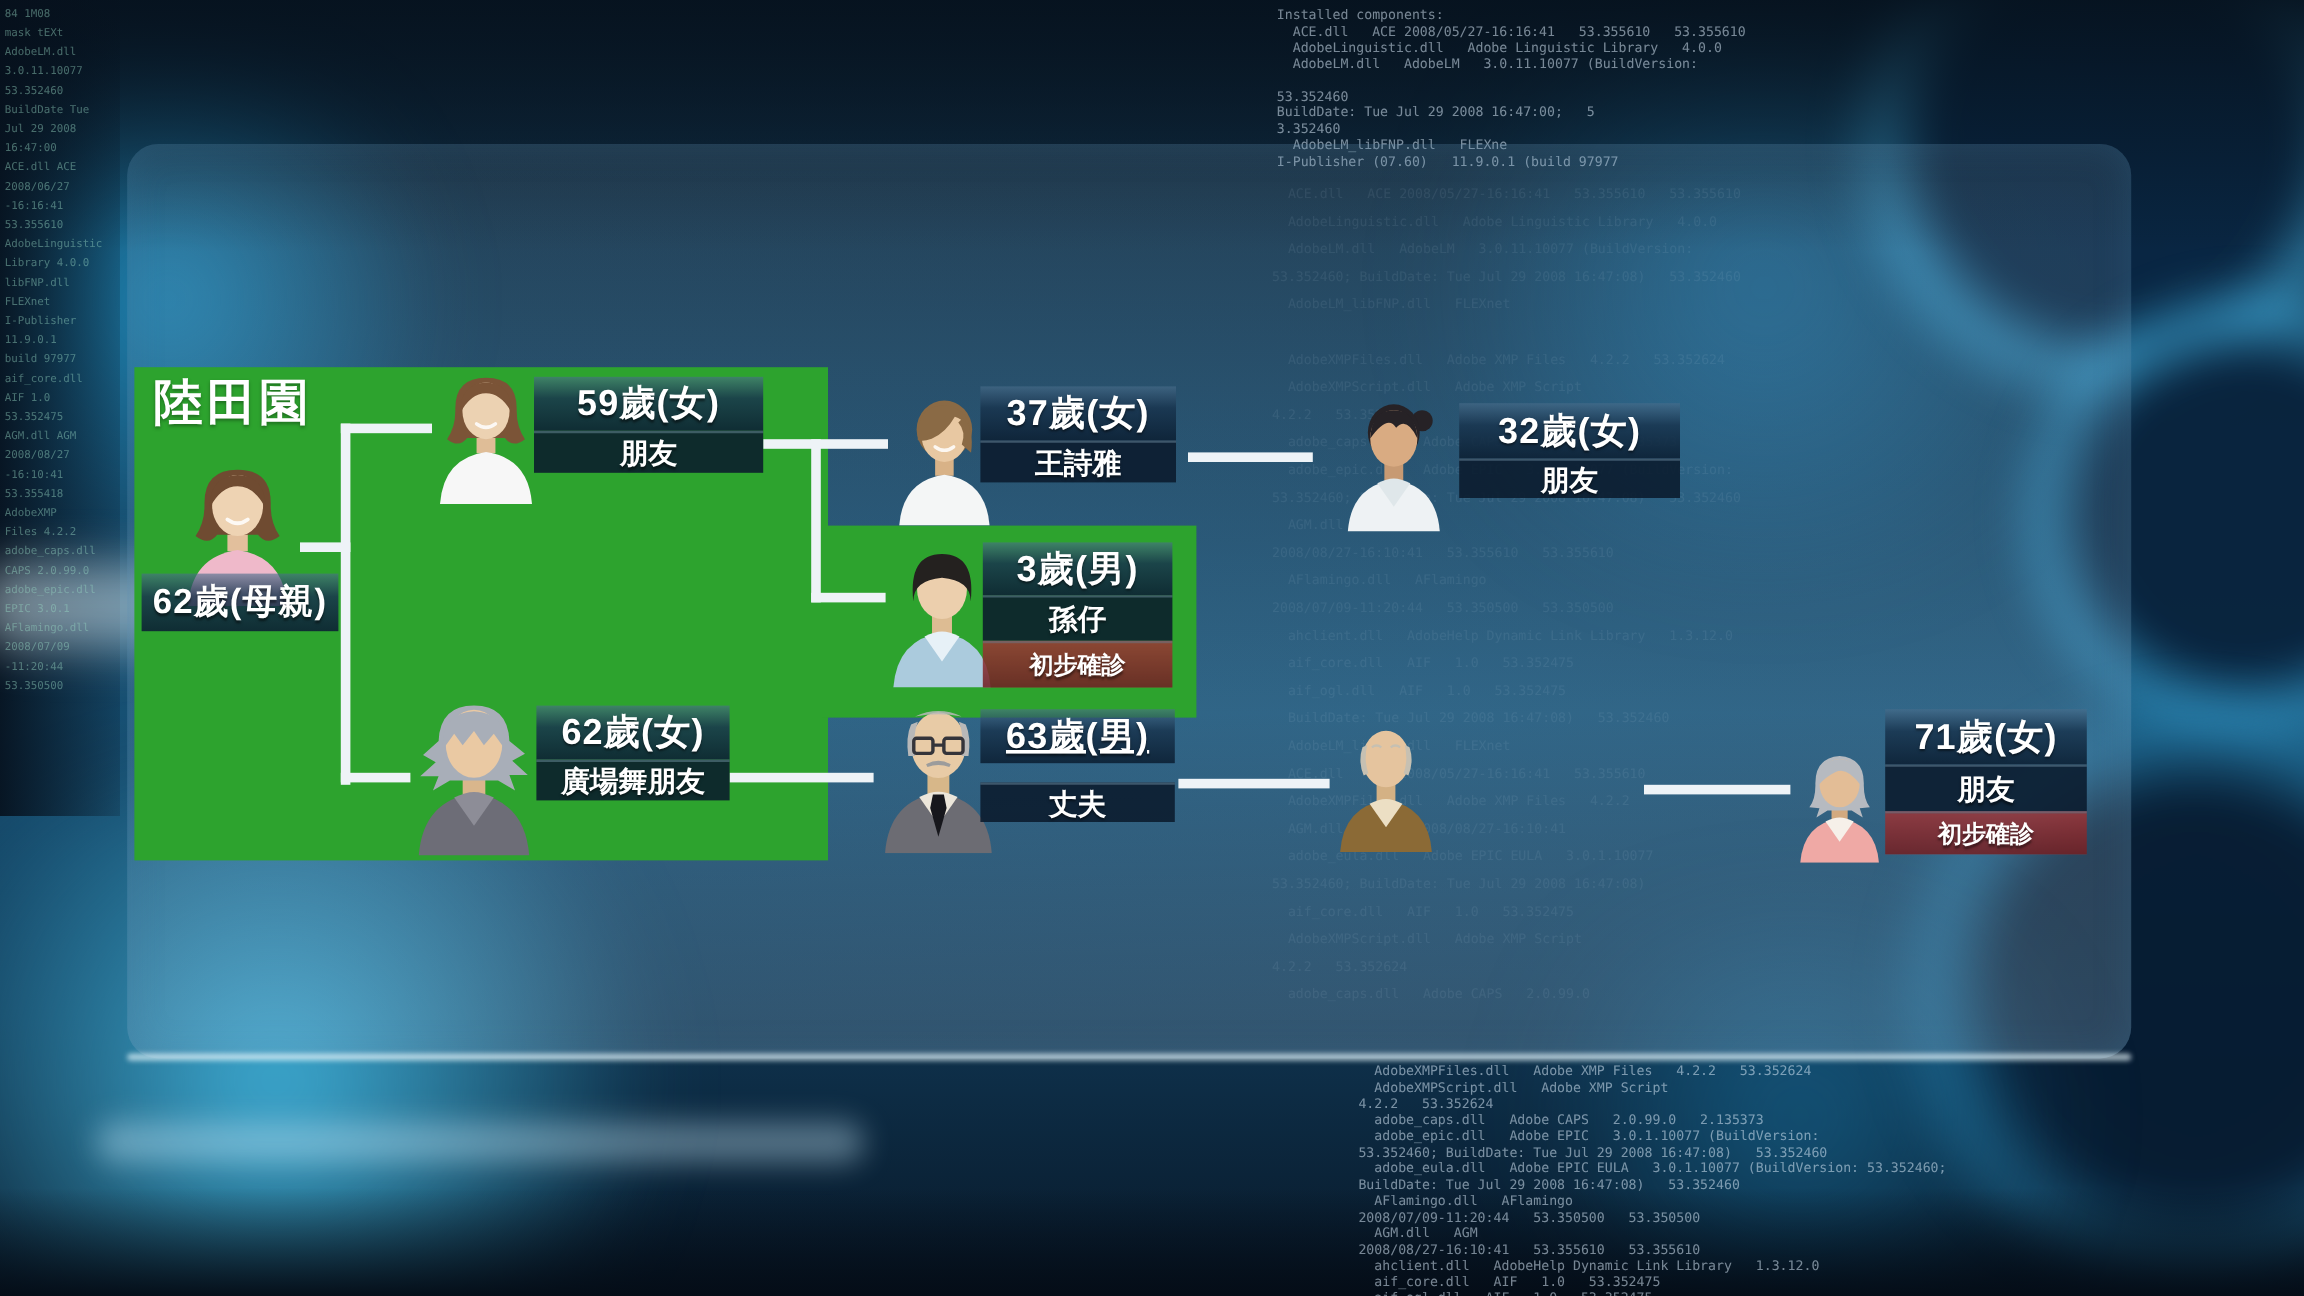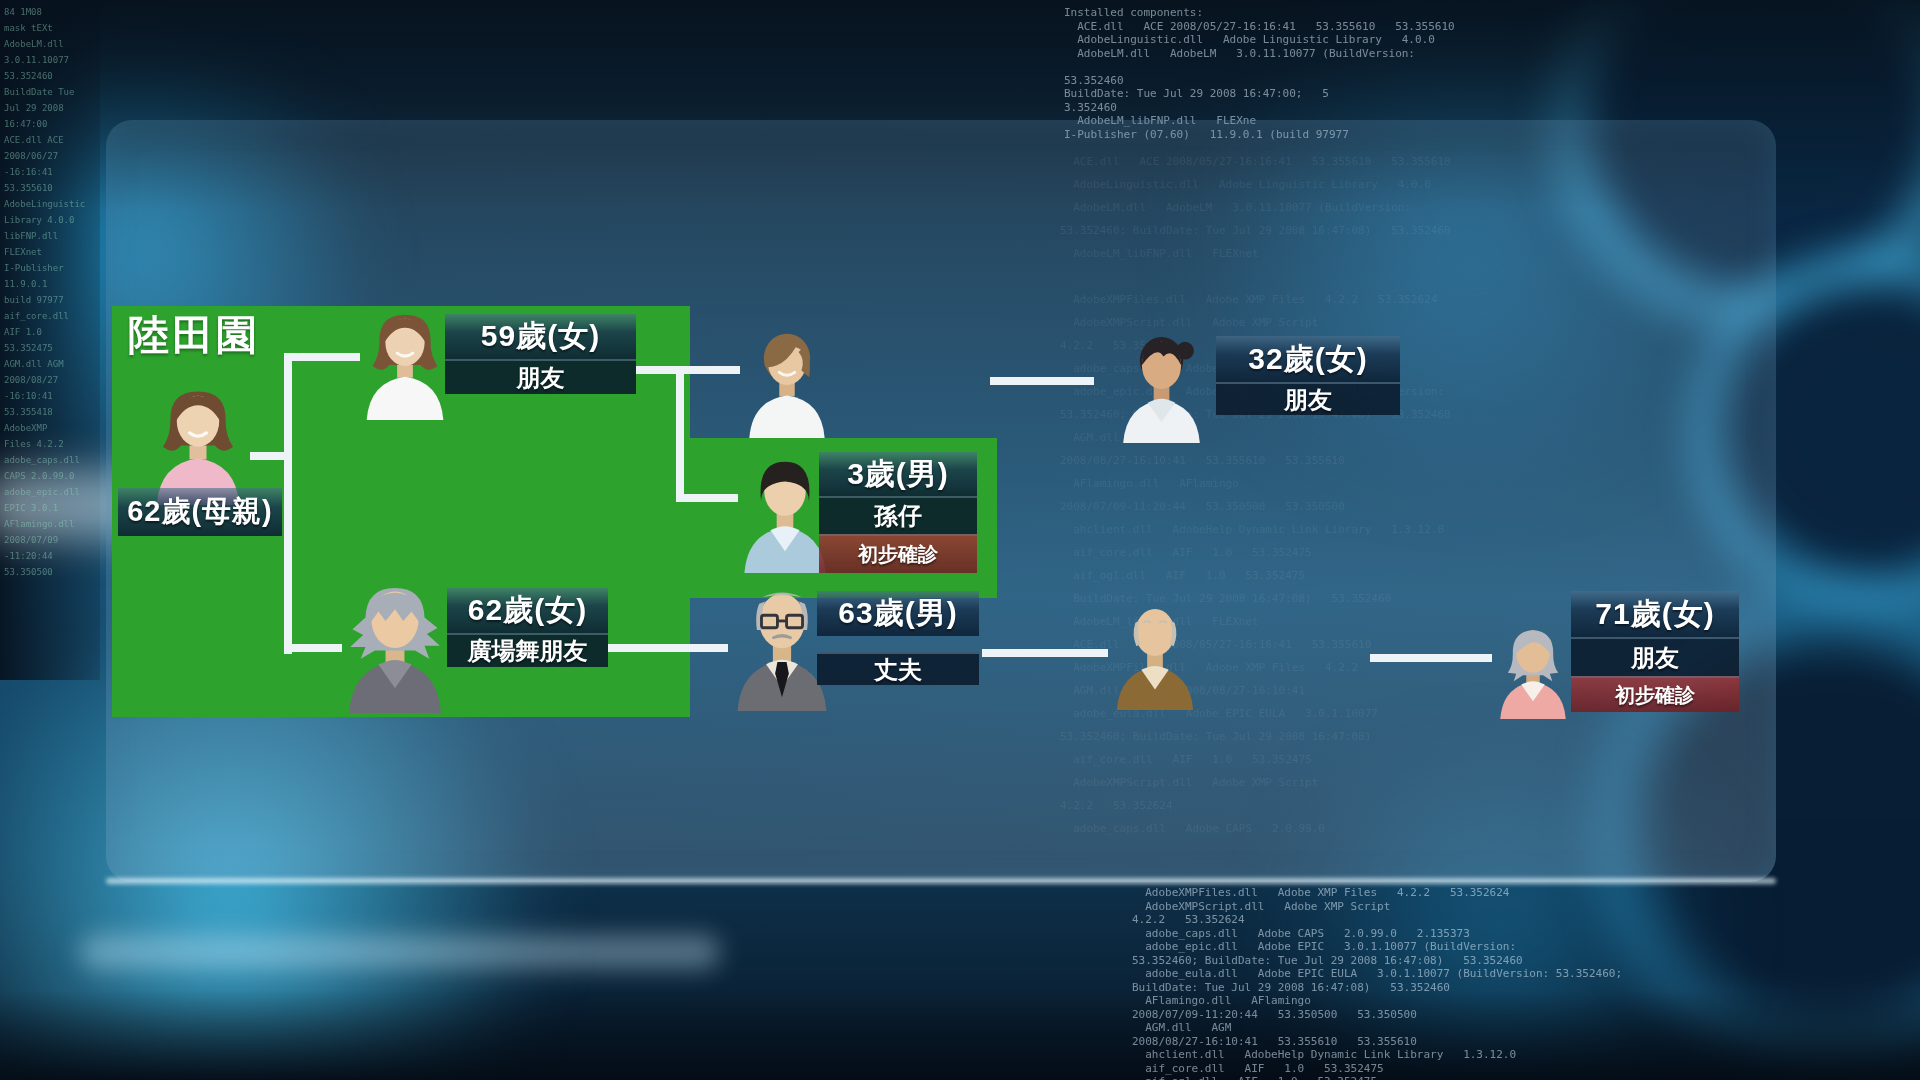--- a/index.html
+++ b/index.html
@@ -86,21 +86,21 @@
   <div class="person-avatar" style="left:143px;top:383px;width:110px;height:122px;">
       <svg viewBox="0 0 100 115" width="100%" height="100%" preserveAspectRatio="xMidYMax meet">
         <rect x="42" y="50" width="16" height="22" fill="#e2bf9c"></rect>
         <path d="M11 115 Q14 76 50 71 Q86 76 89 115 Z" fill="#efb9ca"></path>
         <path d="M50 8 Q23 8 24 36 Q24 50 17 60 Q27 68 34 59 L66 59 Q73 68 83 60 Q76 50 76 36 Q77 8 50 8 Z" fill="#6f4b31"></path>
         <ellipse cx="50" cy="36" rx="20" ry="24" fill="#eed3b3"></ellipse>
         <path d="M28 38 Q28 13 50 12 Q72 13 72 38 Q63 21 50 21 Q37 21 28 38 Z" fill="#6f4b31"></path>
         <path d="M42 47 Q50 53 58 47" stroke="#fff" stroke-width="3" fill="none" stroke-linecap="round" opacity=".85"></path>
       </svg>
     </div>
-  <div class="lbl" style="left:118px;top:488px;width:164px;">
+  <div class="lbl" style="left:118px;top:478px;width:164px;">
     <div class="lrow age" style="height:48px;font-size:29px;">62歲(母親)</div>
   </div>
 
   <div class="person-avatar" style="left:355px;top:307px;width:100px;height:113px;">
       <svg viewBox="0 0 100 115" width="100%" height="100%" preserveAspectRatio="xMidYMax meet">
         <rect x="42" y="50" width="16" height="22" fill="#dfbd97"></rect>
         <path d="M11 115 Q14 76 50 71 Q86 76 89 115 Z" fill="#f7f7f7"></path>
         <path d="M50 8 Q23 8 24 36 Q24 50 17 60 Q27 68 34 59 L66 59 Q73 68 83 60 Q76 50 76 36 Q77 8 50 8 Z" fill="#7b5437"></path>
         <ellipse cx="50" cy="36" rx="20" ry="24" fill="#ecd2b2"></ellipse>
         <path d="M28 38 Q28 13 50 12 Q72 13 72 38 Q63 21 50 21 Q37 21 28 38 Z" fill="#7b5437"></path>
@@ -131,20 +131,24 @@
       <svg viewBox="0 0 100 115" width="100%" height="100%" preserveAspectRatio="xMidYMax meet">
         <rect x="42" y="50" width="16" height="22" fill="#d8b287"></rect>
         <path d="M11 115 Q14 76 50 71 Q86 76 89 115 Z" fill="#f4f6f6"></path>
         <ellipse cx="50" cy="32" rx="24" ry="25" fill="#8a6a45"></ellipse>
         <ellipse cx="50" cy="36" rx="20" ry="24" fill="#e8c8a2"></ellipse>
         <path d="M27 41 Q25 12 50 11 Q74 13 73 43 Q71 24 59 21 Q51 35 39 40 Q31 43 27 41 Z" fill="#8a6a45"></path>
         <path d="M66 22 Q76 32 73 52 L65 45 Q69 34 62 26 Z" fill="#8a6a45"></path>
         <path d="M42 47 Q50 53 58 47" stroke="#fff" stroke-width="3" fill="none" stroke-linecap="round" opacity=".85"></path>
       </svg>
     </div>
+  <div class="lbl" style="left:817px;top:322px;width:163px;">
+    <div class="lrow age" style="height:45px;">37歲(女)</div>
+    <div class="lrow rel" style="height:33px;">王詩雅</div>
+  </div>
 
   <div class="person-avatar" style="left:733px;top:453px;width:104px;height:120px;">
       <svg viewBox="0 0 100 115" width="100%" height="100%" preserveAspectRatio="xMidYMax meet">
         <rect x="42" y="50" width="16" height="22" fill="#ddbc93"></rect>
         <path d="M11 115 Q14 76 50 71 Q86 76 89 115 Z" fill="#abcbdd"></path>
         <path d="M36 74 L50 94 L64 74 Q56 70 50 70 Q44 70 36 74 Z" fill="#e7f1f7"></path>
         <ellipse cx="50" cy="36" rx="20" ry="24" fill="#eccfad"></ellipse>
         <path d="M27 46 Q23 8 50 8 Q77 8 73 46 Q73 29 50 27 Q27 29 27 46 Z" fill="#24211f"></path>
       </svg>
     </div>
@@ -182,21 +186,21 @@
         <path d="M33 15 Q50 7 67 15 Q50 12 33 15 Z" fill="#b8b8b8" opacity=".85"></path>
         <g fill="none" stroke="#34343a" stroke-width="2.5">
           <rect x="32" y="31" width="14" height="11" rx="2"></rect>
           <rect x="54" y="31" width="14" height="11" rx="2"></rect>
           <path d="M46 36 L54 36"></path>
         </g>
         <path d="M41 50 Q50 45 59 50 L58 52 Q50 49 42 52 Z" fill="#9c9c9c"></path>
       </svg>
     </div>
   <div class="lbl" style="left:817px;top:591px;width:162px;">
-    <div class="lrow age" style="height:45px;">63歲(男)</div>
+    <div class="lrow age" style="height:45px;text-decoration:underline;">63歲(男)</div>
     <div class="lrow rel" style="height:31px;margin-top:16px;">丈夫</div>
   </div>
 
   <div class="person-avatar" style="left:1106px;top:592px;width:98px;height:118px;">
       <svg viewBox="0 0 100 115" width="100%" height="100%" preserveAspectRatio="xMidYMax meet">
         <rect x="42" y="50" width="16" height="22" fill="#d4b184"></rect>
         <path d="M11 115 Q14 76 50 71 Q86 76 89 115 Z" fill="#8b6a36"></path>
         <path d="M36 74 L50 94 L64 74 Q56 70 50 70 Q44 70 36 74 Z" fill="#ecdfc4"></path>
         <ellipse cx="50" cy="36" rx="20" ry="24" fill="#e5c49e"></ellipse>
         <path d="M30 26 Q26 38 31 50 L35 48 Q31 37 34 24 Z" fill="#c6c0b2"></path>

